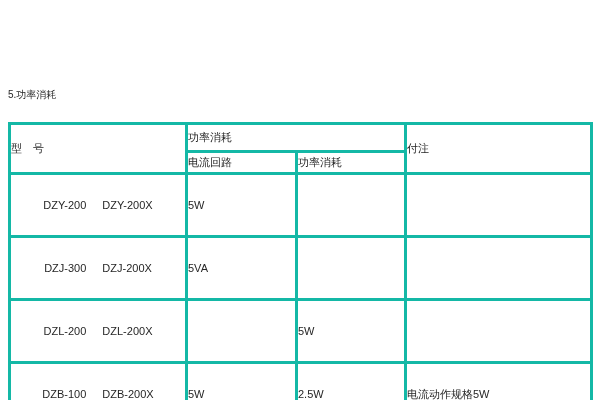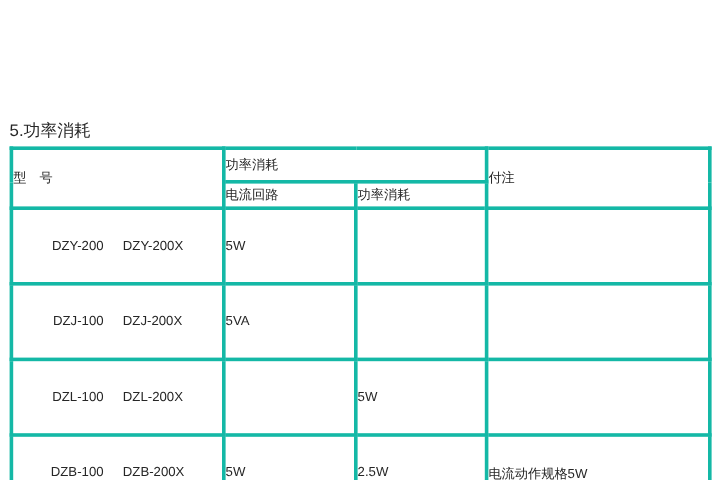--- a/index.html
+++ b/index.html
@@ -6,22 +6,22 @@
   html, body {
     width: 600px; height: 400px;
     background: #ffffff;
     font-family: "Liberation Sans", "DejaVu Sans", sans-serif;
     color: #262626;
     overflow: hidden;
   }
   .page { position: relative; width: 600px; height: 400px; background: #ffffff; }
   .section-title {
     position: absolute;
-    left: 8px; top: 100px;
-    font-size: 14px;
+    left: 8px; top: 88px;
+    font-size: 10px;
     color: #262626;
     white-space: pre;
   }
   table.spec {
     position: absolute;
     left: 8px; top: 122px;
     border-collapse: collapse;
     table-layout: fixed;
     width: 582px;
   }
@@ -82,33 +82,33 @@
           </div>
         </td>
         <td>5W</td>
         <td></td>
         <td></td>
       </tr>
 
       <tr class="data-row">
         <td>
           <div class="model-cell-inner">
-            <span>DZJ-100</span>
+            <span>DZJ-300</span>
             <span>DZJ-200X</span>
           </div>
         </td>
         <td>5VA</td>
         <td></td>
         <td></td>
       </tr>
 
       <tr class="data-row">
         <td>
           <div class="model-cell-inner">
-            <span>DZL-100</span>
+            <span>DZL-200</span>
             <span>DZL-200X</span>
           </div>
         </td>
         <td></td>
         <td>5W</td>
         <td></td>
       </tr>
 
       <tr class="data-row">
         <td>

